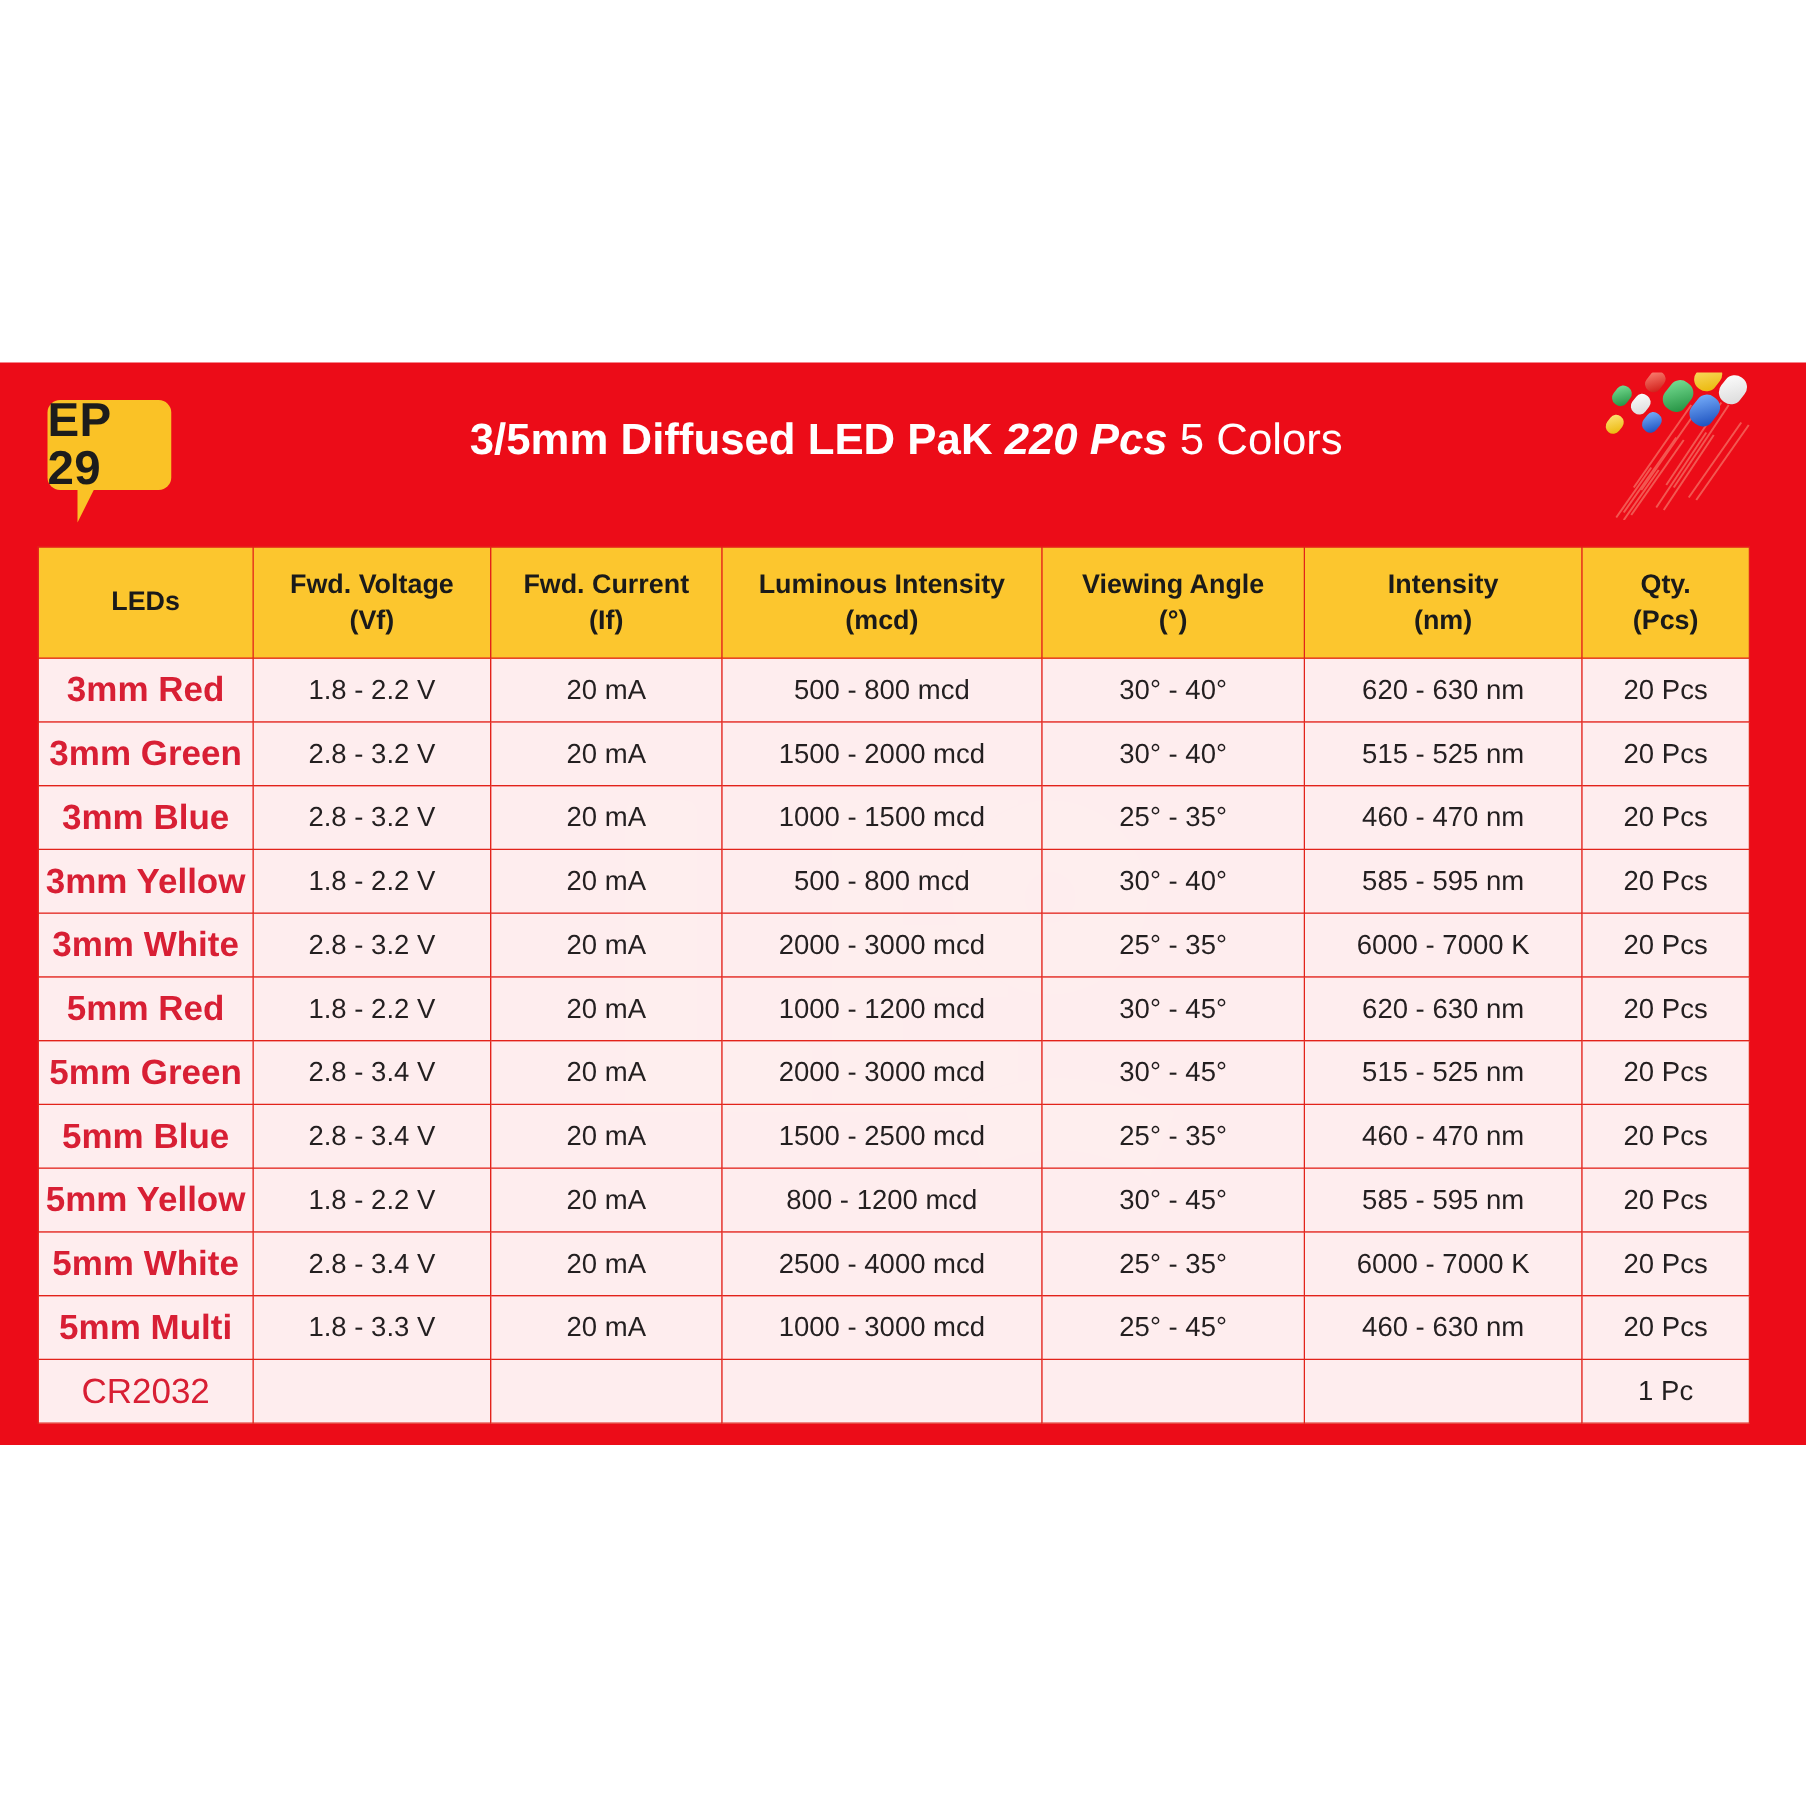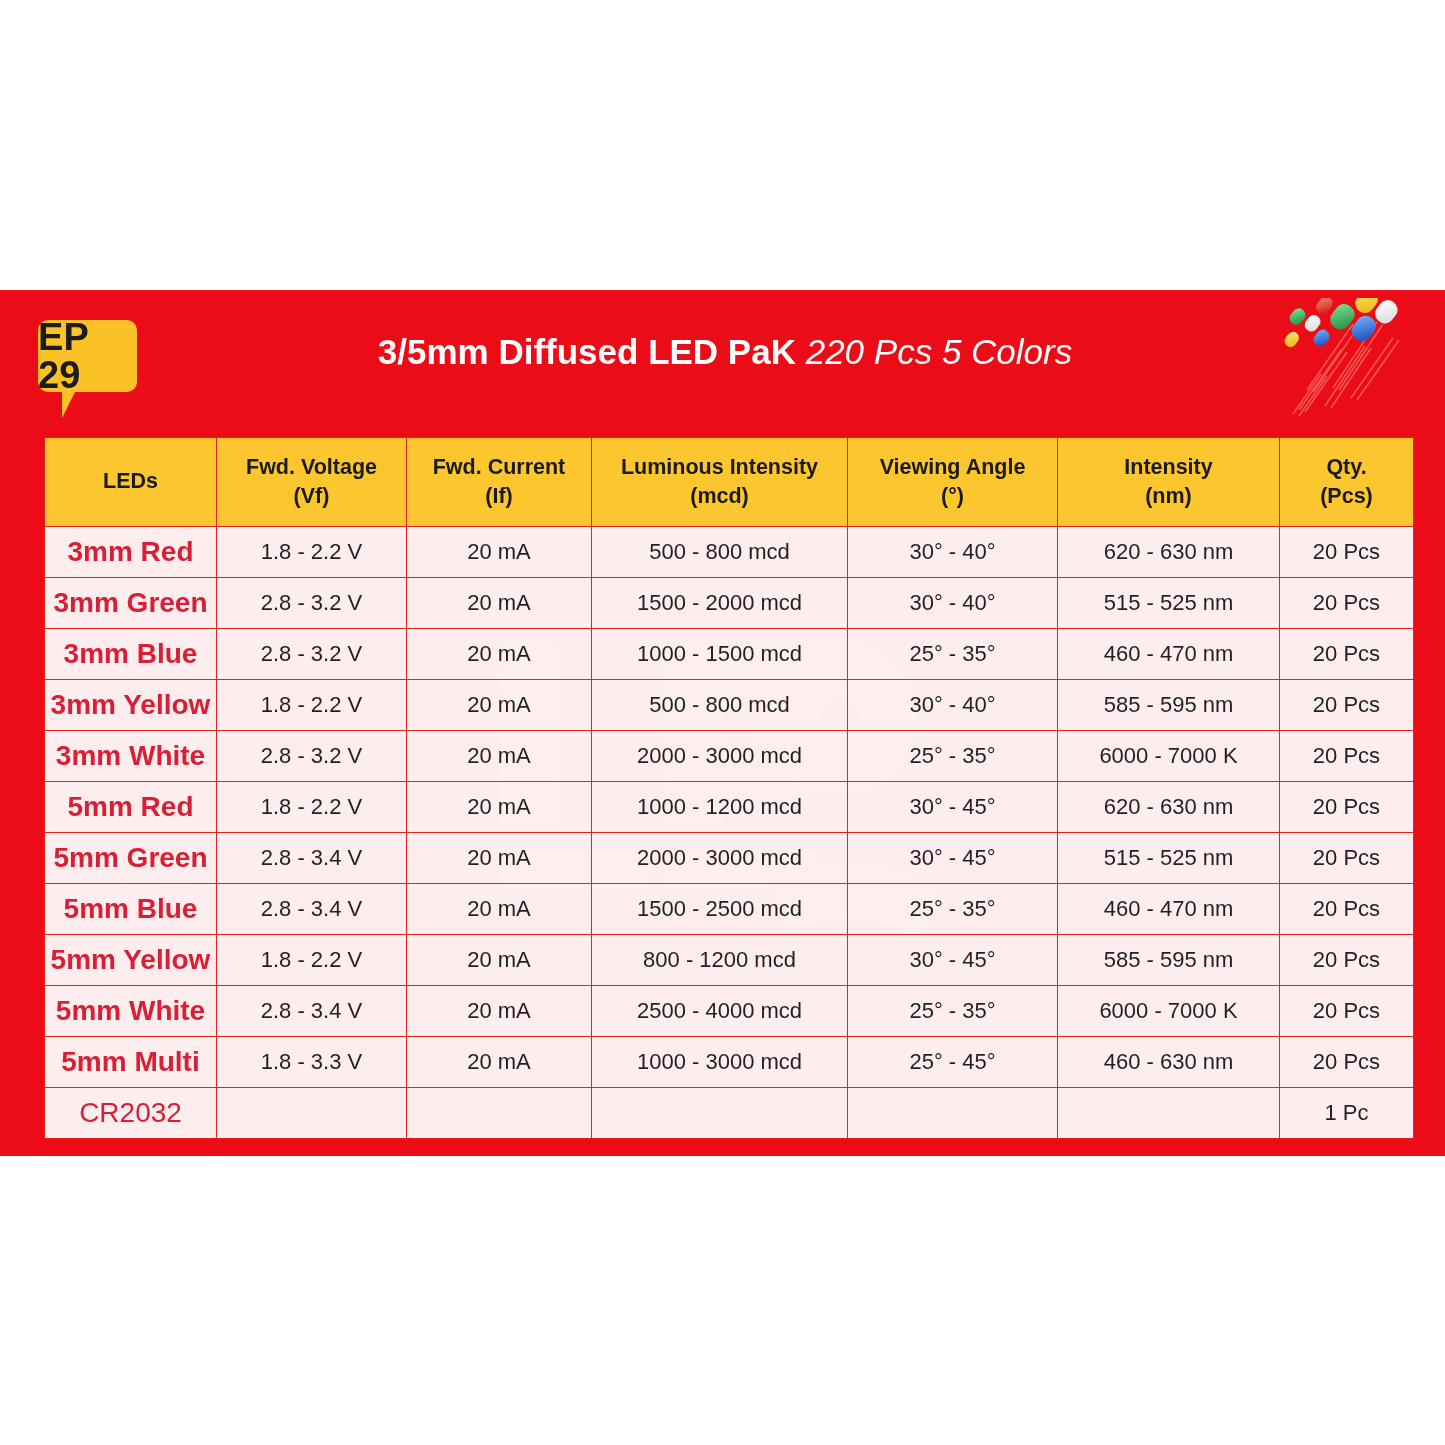--- a/index.html
+++ b/index.html
@@ -79,22 +79,22 @@
     top: 42px;
     width: 1090px;
     text-align: center;
     color: #ffffff;
     font-size: 35px;
     line-height: 1.15;
     white-space: nowrap;
   }
   .t-bold      { font-weight: bold; }
   .t-reg       { font-weight: bold; }
-  .t-boldital  { font-weight: normal; font-style: italic; }
-  .t-ital      { font-weight: normal; font-style: italic; }
+  .t-boldital  { font-weight: bold; font-style: italic; }
+  .t-ital      { font-weight: normal; }
 
   
   .led-art {
     position: absolute;
     right: 14px;
     top: 8px;
     width: 150px;
     height: 118px;
   }
 
@@ -105,21 +105,21 @@
     top: 310px;
     width: 500px;
     height: 400px;
     opacity: 0.085;
     pointer-events: none;
   }
 
   
   .table-wrap {
     position: absolute;
-    left: 44px;
+    left: 30px;
     top: 147px;
     width: 1369px;
     border-radius: 26px;
   }
   table.spec {
     border-collapse: collapse;
     width: 1369px;
     table-layout: fixed;
     background: transparent;
   }

